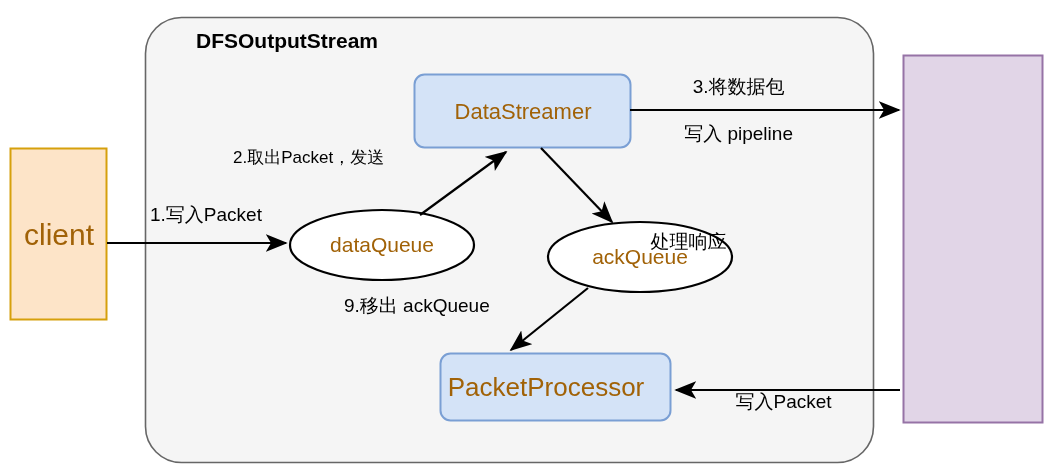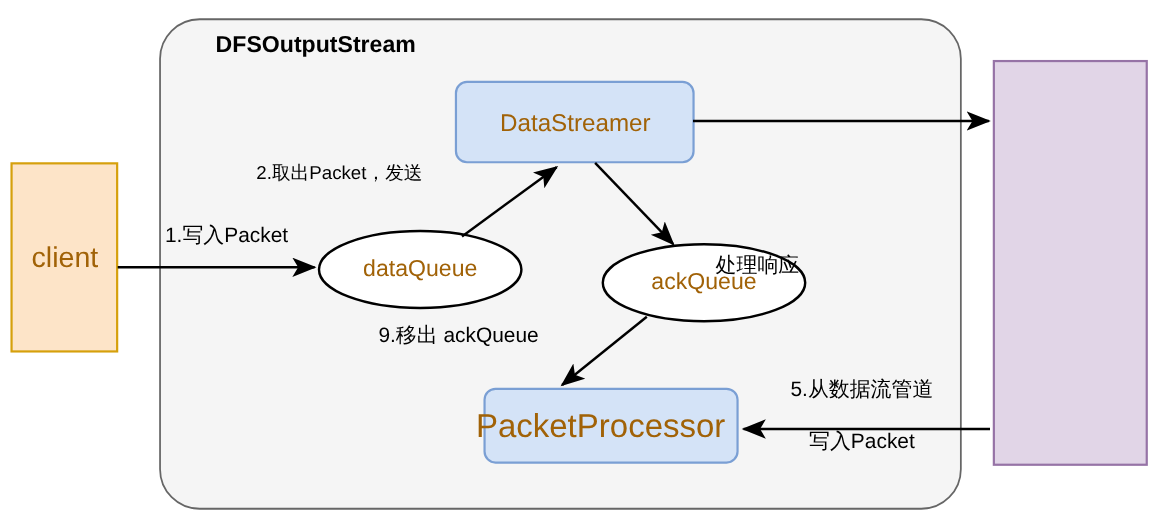--- a/index.html
+++ b/index.html
@@ -83,41 +83,45 @@
 
     <line x1="541" y1="148" x2="612" y2="222" stroke="#000000" stroke-width="2.2" marker-end="url(#arrow)"></line>
 
     <line x1="900" y1="390" x2="676" y2="390" stroke="#000000" stroke-width="2.2" marker-end="url(#arrow)"></line>
 
     <line x1="588" y1="288" x2="511" y2="350" stroke="#000000" stroke-width="2.2" marker-end="url(#arrow)"></line>
   </svg>
 
   <div class="container-title" style="left:196px; top:29px; font-size:21px;">DFSOutputStream</div>
 
-  <div class="node-label" style="left:11px; top:149px; width:96px; height:171px; font-size:26px;">client</div>
+  <div class="node-label" style="left:11px; top:149px; width:96px; height:171px; font-size:30px;">client</div>
 
   <div class="node-label" style="left:415px; top:75px; width:216px; height:73px; font-size:22px;">DataStreamer</div>
 
   <div class="node-label" style="left:290px; top:210px; width:184px; height:70px; font-size:21px;">dataQueue</div>
 
   <div class="node-label" style="left:548px; top:222px; width:184px; height:70px; font-size:21px;">ackQueue</div>
 
-  <div class="node-label" style="left:441px; top:354px; width:210px; height:67px; font-size:30px;">PacketProcessor</div>
+  <div class="node-label" style="left:441px; top:354px; width:210px; height:67px; font-size:26px;">PacketProcessor</div>
 
 
   <div class="edge-label" style="left:150px; top:203px; font-size:19px; text-align:center;">1.写入Packet</div>
 
   <div class="edge-label" style="left:233px; top:148px; font-size:17px; text-align:center;">2.取出Packet，发送</div>
 
+  <div class="edge-label" style="left:658px; top:52px; width:140px; font-size:19px;">
+    <span>3.将数据包</span><br>
+    <span>写入 pipeline</span>
+  </div>
 
   <div class="edge-label" style="left:586px; top:160px; width:184px; font-size:19px;">
     <br>
     <span>处理响应</span>
   </div>
 
   <div class="edge-label" style="left:690px; top:320px; width:166px; font-size:19px;">
-    <span>5.从数据流管道</span><br>
+    <br>
     <span>写入Packet</span>
   </div>
 
   <div class="edge-label" style="left:344px; top:294px; font-size:19px; text-align:left;">9.移出 ackQueue</div>
 
 </div>
 
 </body></html>

